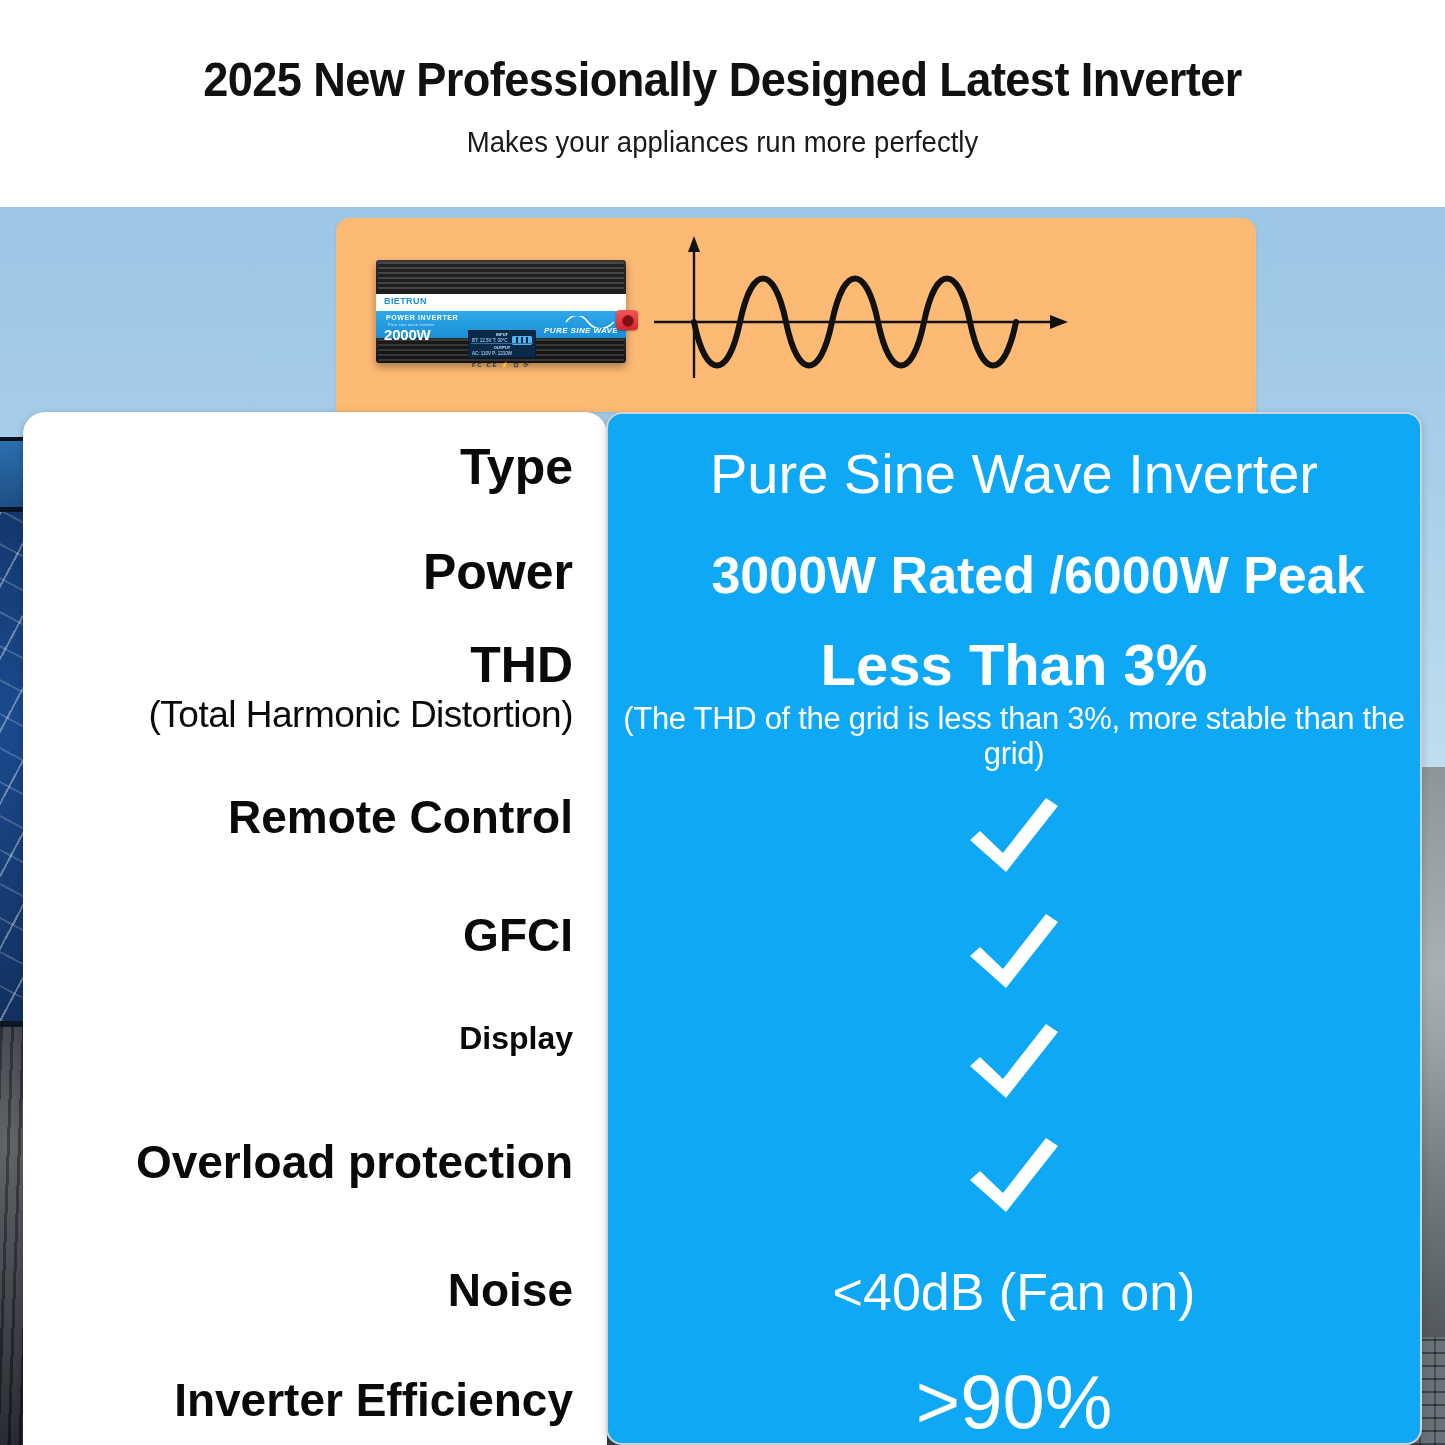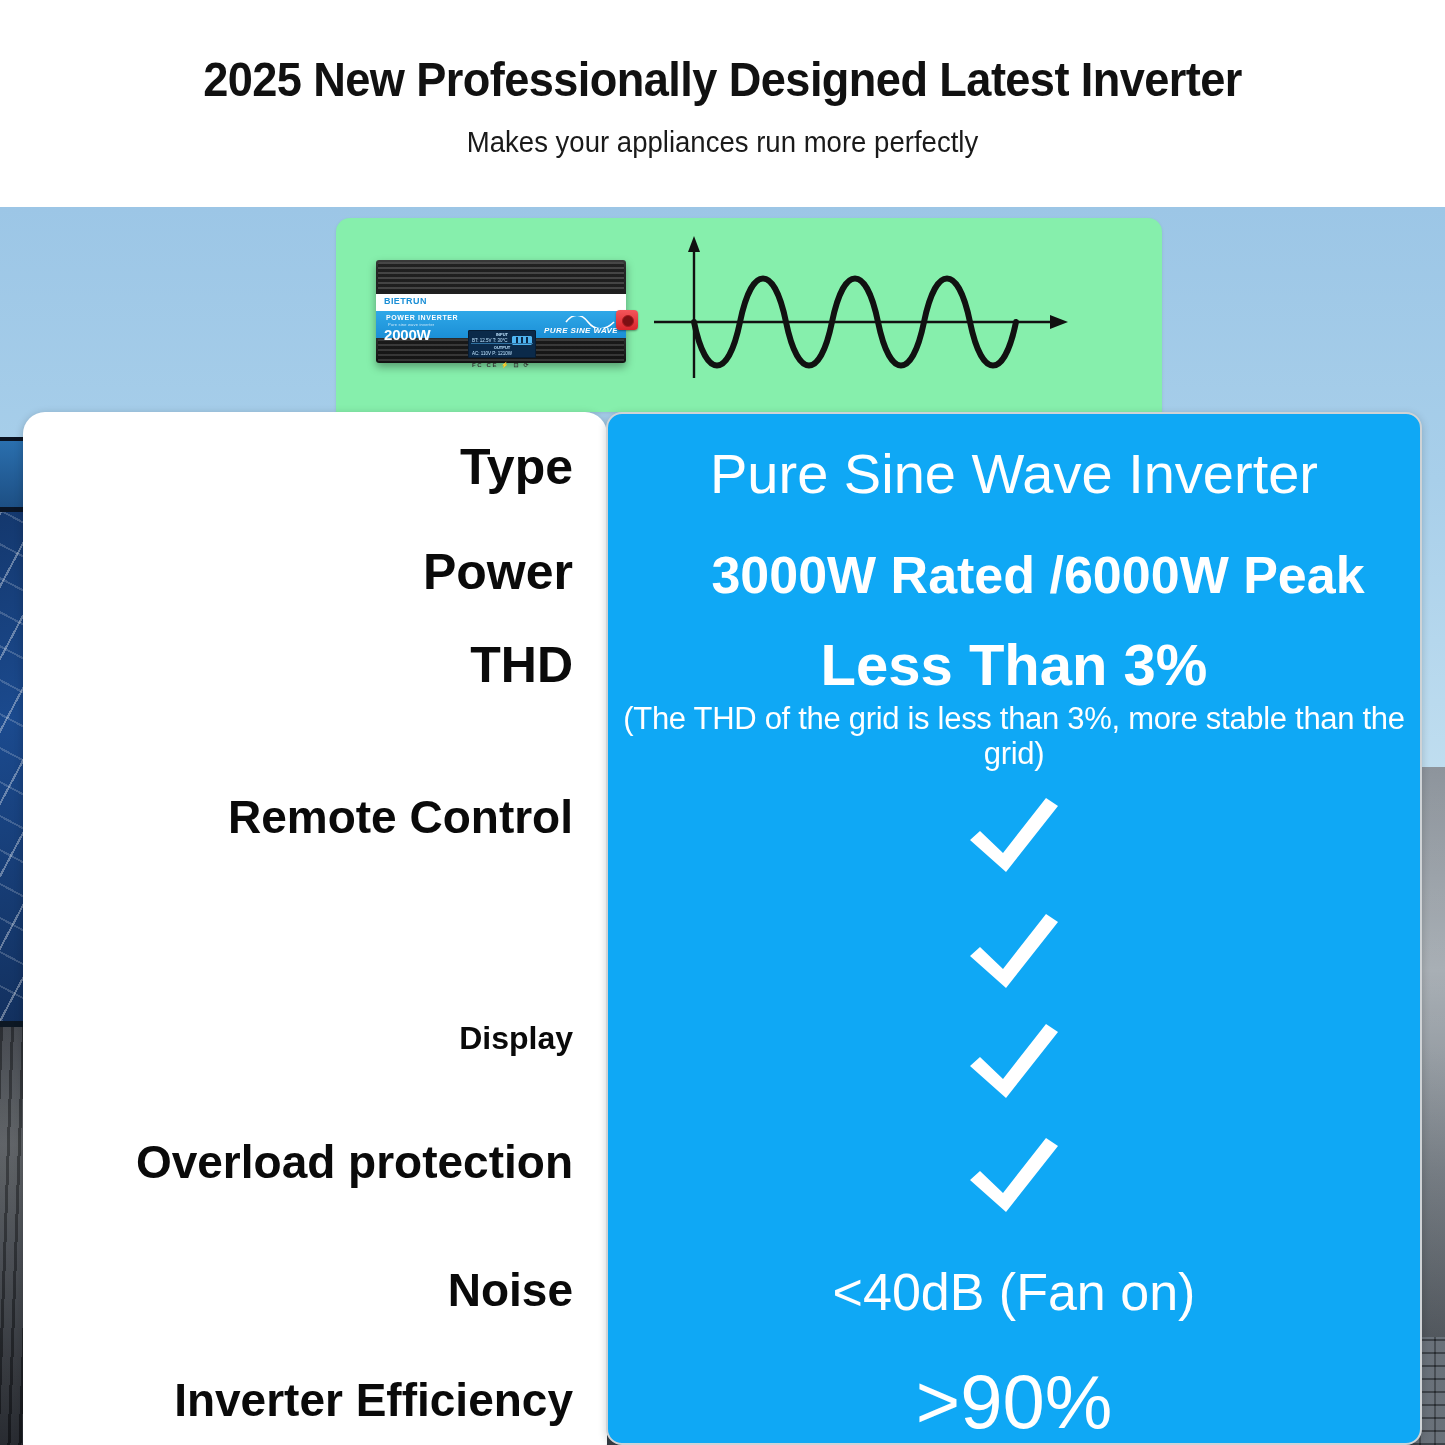--- a/index.html
+++ b/index.html
@@ -78,22 +78,22 @@
   #tiles-right {
     position:absolute; right:0; top:1130px; width:56px; height:108px;
     background:
       repeating-linear-gradient(0deg, rgba(0,0,0,.35) 0 2px, rgba(255,255,255,.06) 2px 13px),
       repeating-linear-gradient(90deg, rgba(0,0,0,.30) 0 2px, rgba(255,255,255,.05) 2px 15px),
       #58606a;
   }
 
   
   #product-panel {
-    position:absolute; left:336px; top:218px; width:826px; height:194px;
-    background:#86efac;
+    position:absolute; left:336px; top:218px; width:920px; height:194px;
+    background:#fdba74;
     border-radius:14px 14px 0 0;
     z-index:2;
     box-shadow:0 1px 3px rgba(0,0,0,.10);
   }
 
   
   #inverter {
     position:absolute; left:40px; top:42px; width:250px; height:103px;
   }
   #inv-body {
@@ -283,22 +283,23 @@
                S 166 150, 178 92 S 212 34, 224 92
                S 258 150, 270 92 S 304 34, 316 92
                S 350 150, 362 92" fill="none" stroke="#111" stroke-width="6" stroke-linecap="round"></path>
     </svg>
   </div>
 </div>
 
 <div id="white-card">
     <div class="label-row" style="top: 30px; font-size: 50px;"><span>Type</span></div>
     <div class="label-row" style="top: 135px; font-size: 50px; text-align: right;"><span>Power</span></div>
-    <div class="label-row" style="top: 228px; font-size: 50px;"><span>THD</span></div>
+    <div class="label-row" style="top: 228px; font-size: 50px;"><span>THD</span><span class="label-sub">(Total Harmonic Distortion)</span></div>
     <div class="label-row" style="top: 382px; font-size: 46px;"><span>Remote Control</span></div>
+    <div class="label-row" style="top: 500px; font-size: 46px;"><span>GFCI</span></div>
     <div class="label-row" style="top: 610px; font-size: 32px;"><span>Display</span></div>
     <div class="label-row" style="top: 727px; font-size: 46px;"><span>Overload protection</span></div>
     <div class="label-row" style="top: 855px; font-size: 46px;"><span>Noise</span></div>
     <div class="label-row" style="top: 965px; font-size: 46px;"><span>Inverter Efficiency</span></div>
   </div>
 
 <div id="blue-card">
     <div class="value-row v-light" style="top: 32px; font-size: 56px;"><span>Pure Sine Wave Inverter</span></div>
     <div class="value-row v-bold" style="top: 135px; font-size: 52px; padding-left: 48px;"><span>3000W Rated /6000W Peak</span></div>
     <div class="value-row v-bold" style="top: 222px; font-size: 58px;"><span>Less Than 3%</span><span class="value-note">(The THD of the grid is less than 3%, more stable than the grid)</span></div>

